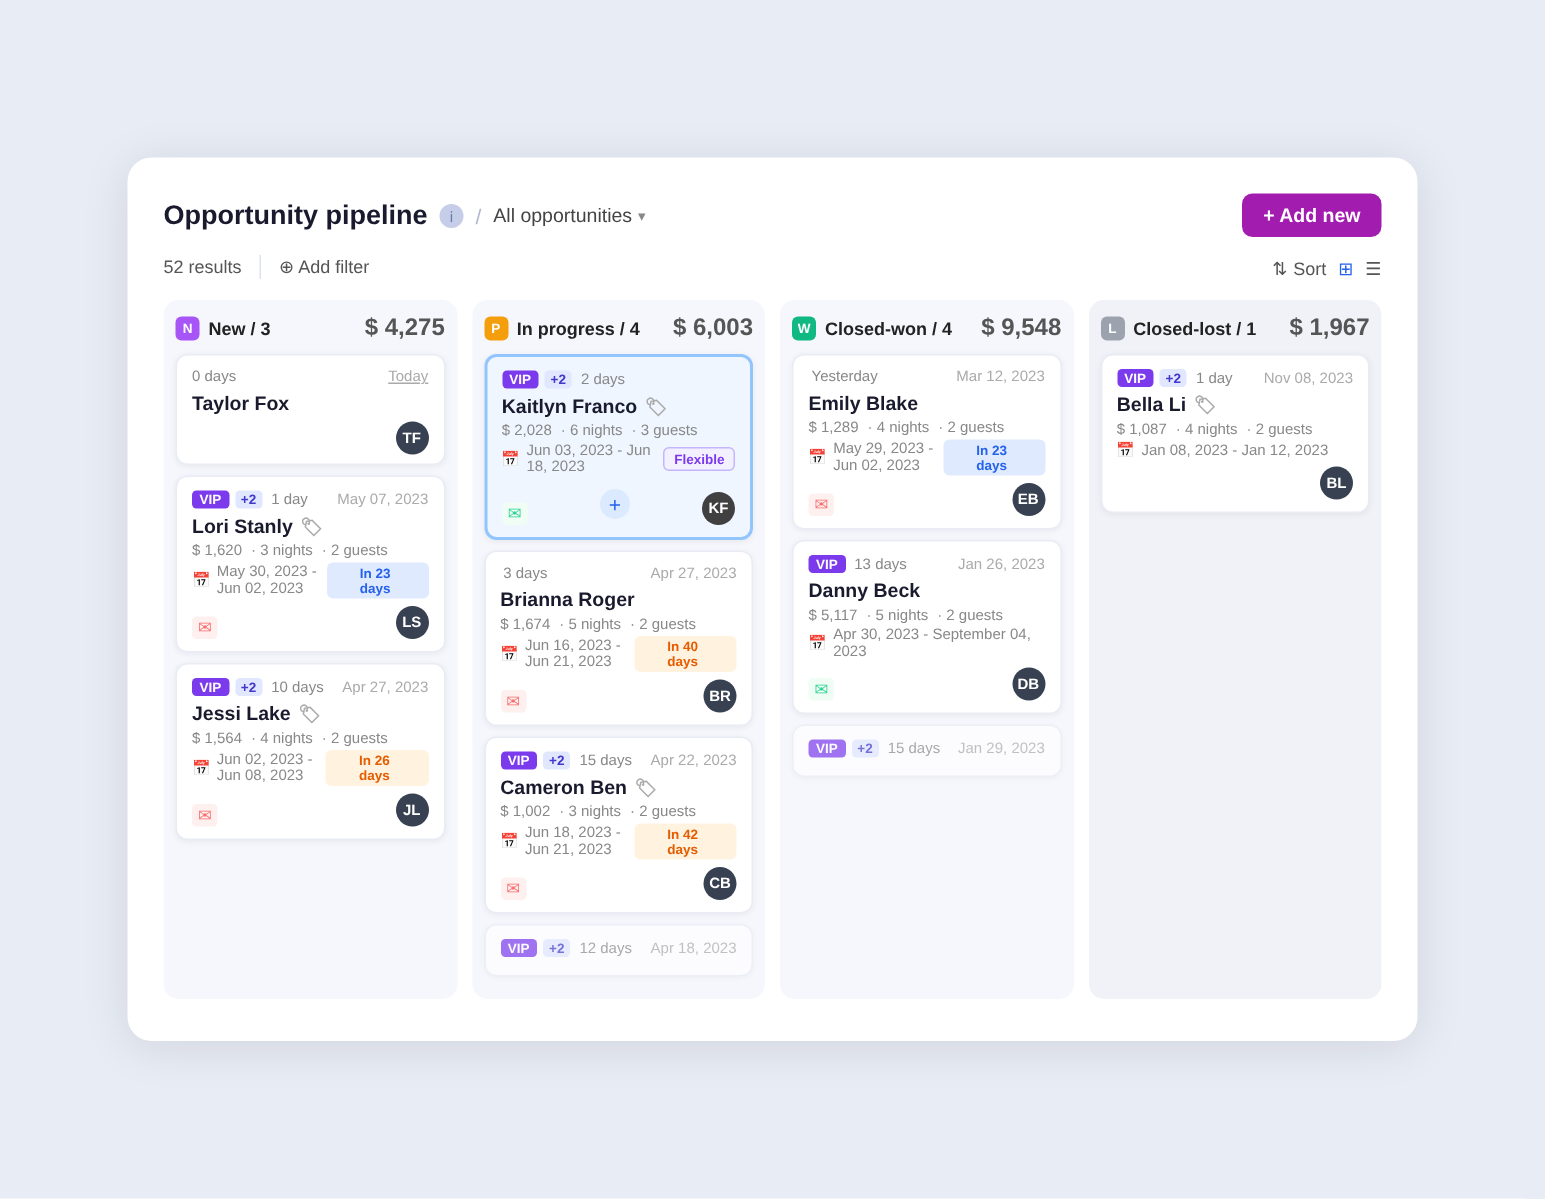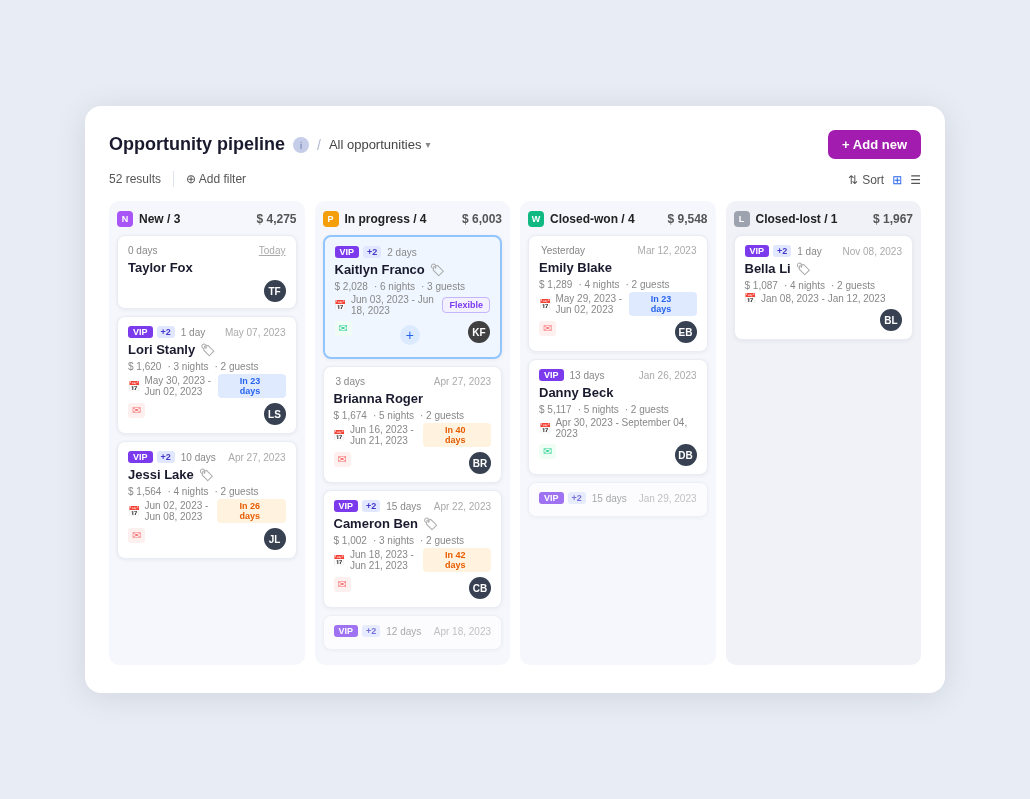--- a/index.html
+++ b/index.html
@@ -107,21 +107,21 @@
       gap: 6px;
       margin-bottom: 8px;
     }
     .col-status-dot {
       width: 16px; height: 16px;
       border-radius: 4px;
       display: flex; align-items: center; justify-content: center;
       font-size: 9px; color: #fff; font-weight: 700;
     }
     .col-title { font-size: 12px; font-weight: 700; color: #222; }
-    .col-amount { font-size: 12px; font-weight: 700; color: #555; margin-left: auto; }
+    .col-amount { font-size: 16px; font-weight: 700; color: #555; margin-left: auto; }
     
     .opp-card {
       background: #fff;
       border-radius: 8px;
       padding: 9px 10px 8px 10px;
       margin-bottom: 7px;
       box-shadow: 0 1px 4px rgba(0,0,0,0.06);
       border: 1px solid #eaecf5;
       position: relative;
     }
@@ -166,21 +166,21 @@
       border-radius: 4px;
       font-size: 9px;
       font-weight: 700;
       padding: 2px 22px;
       margin-left: auto;
     }
     .pill-orange { background: #fff3e0; color: #e65c00; }
     .pill-blue { background: #e0eaff; color: #2563eb; }
     .avatar-row {
       display: flex;
-      align-items: flex-start;
+      align-items: flex-end;
       justify-content: space-between;
       margin-top: 5px;
     }
     .avatar {
       width: 22px; height: 22px;
       border-radius: 50%;
       display: flex; align-items: center; justify-content: center;
       font-size: 10px; font-weight: 700; color: #fff;
     }
     .email-icon {

